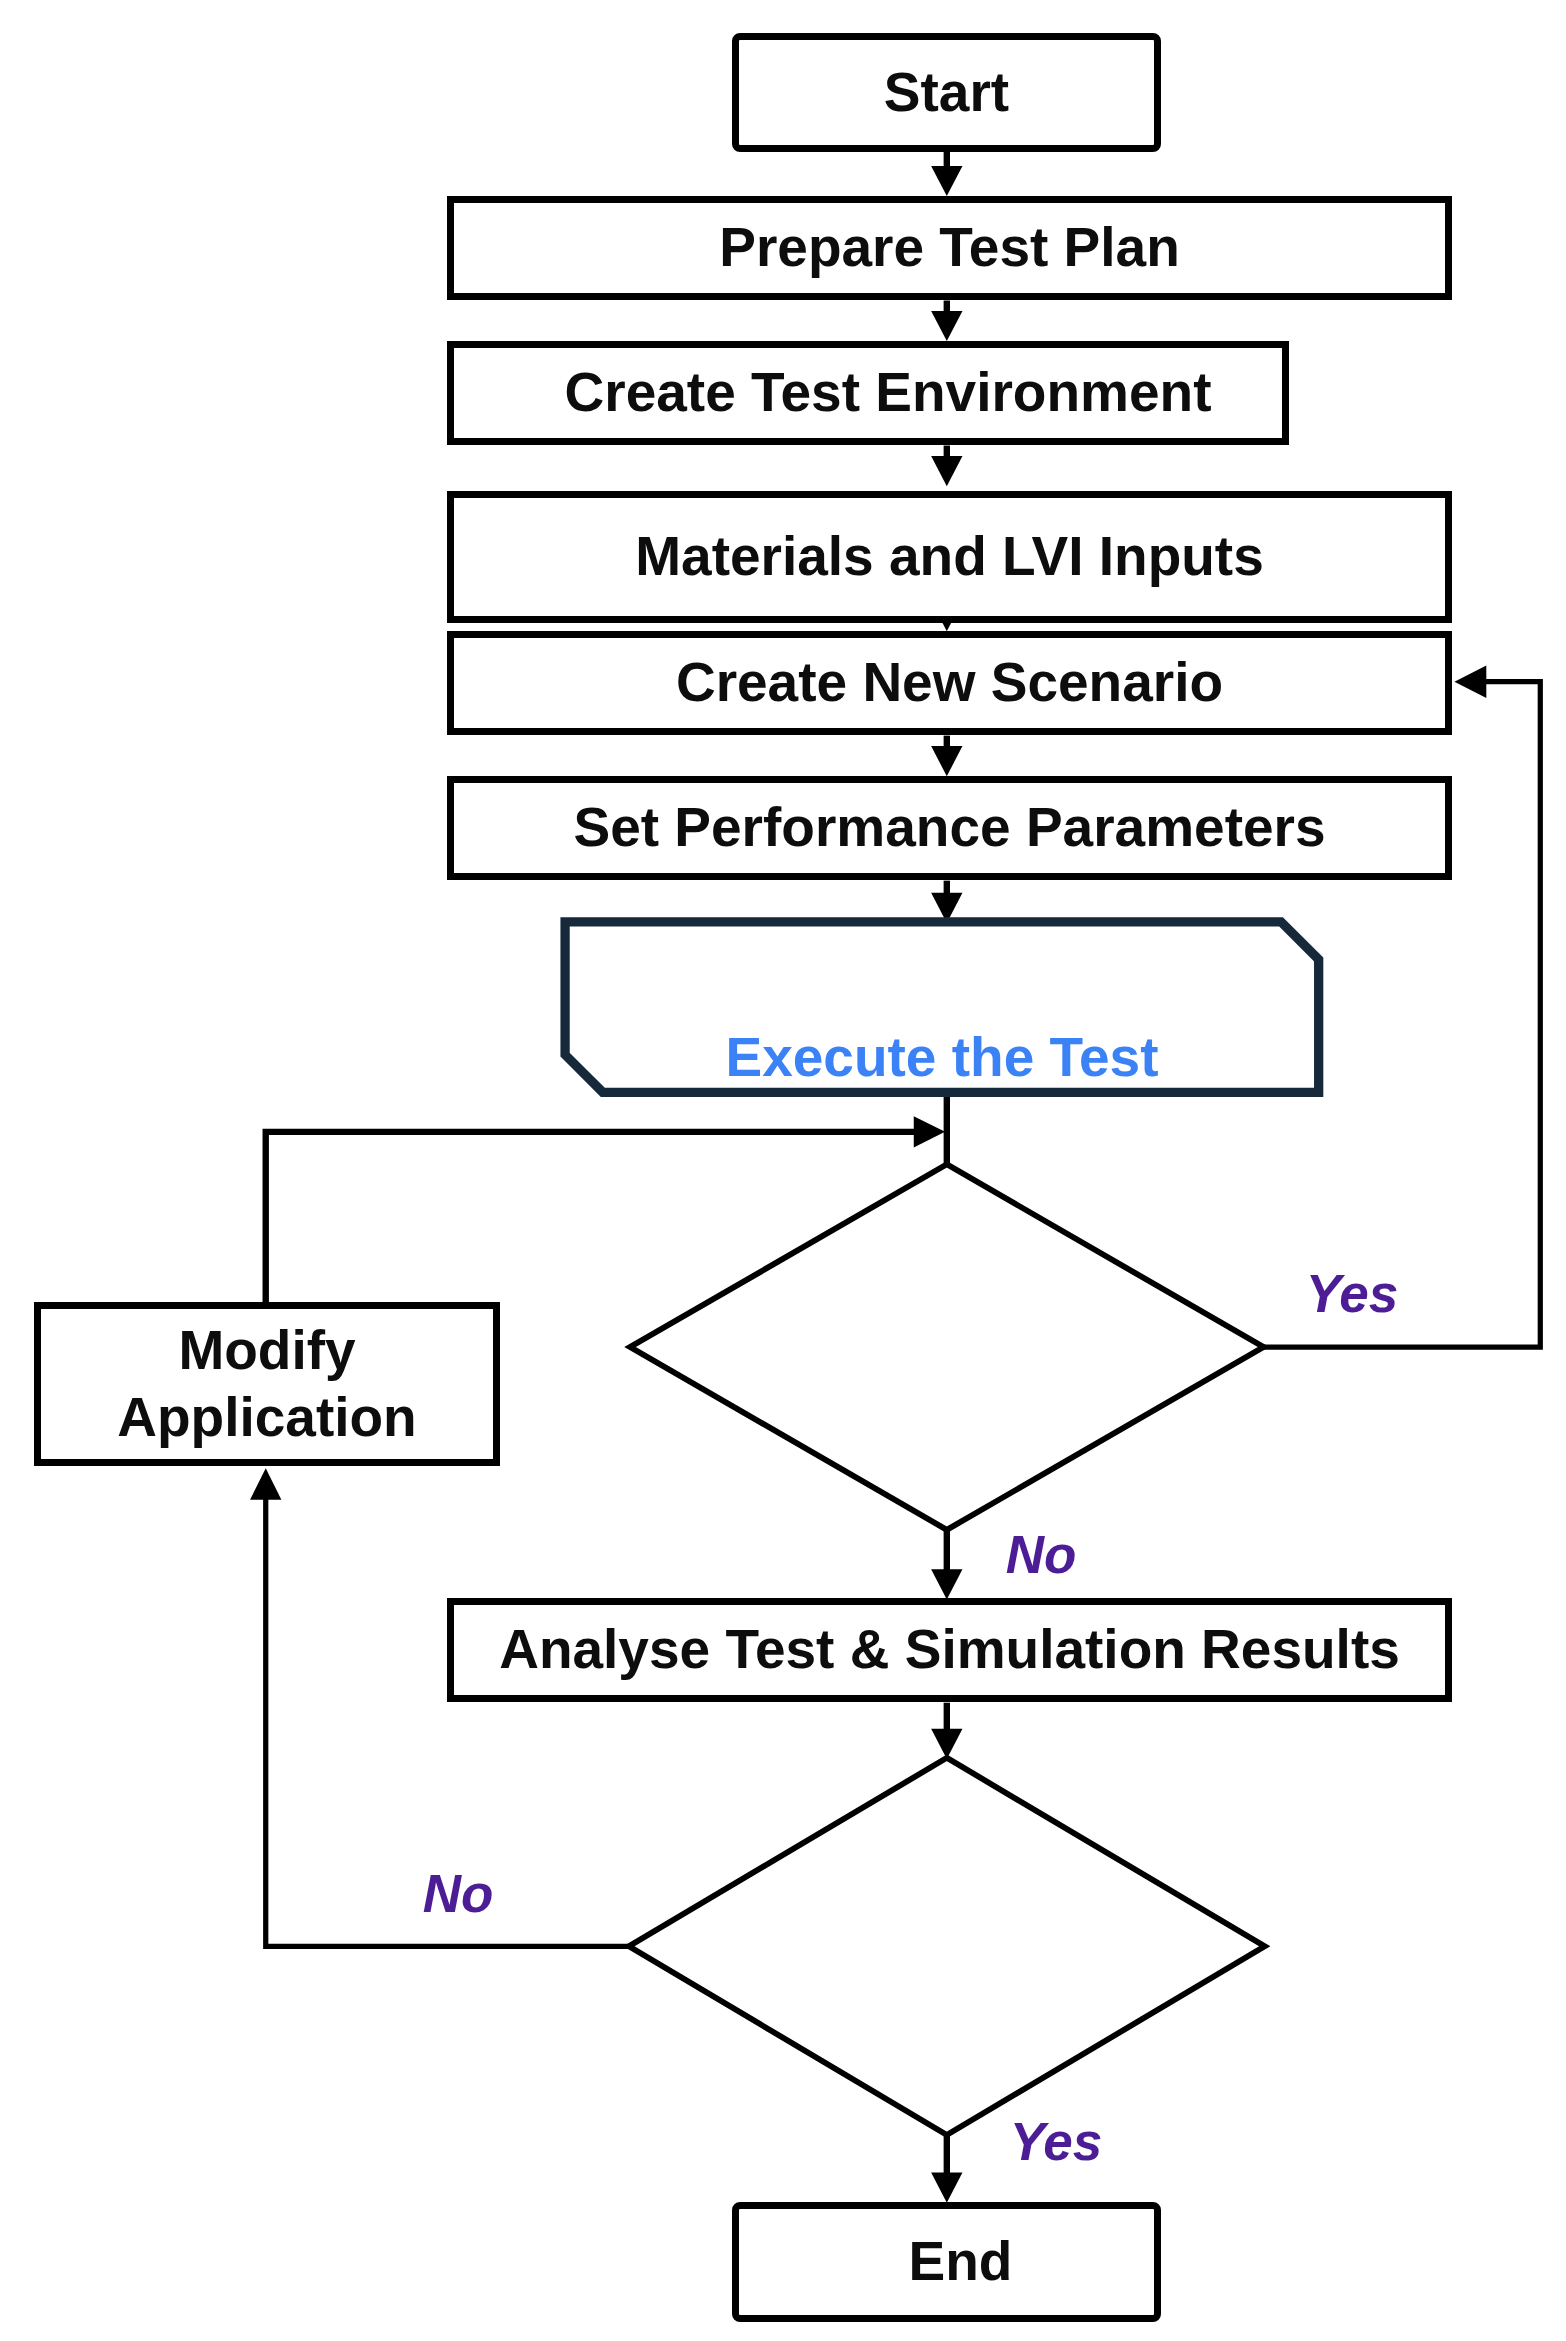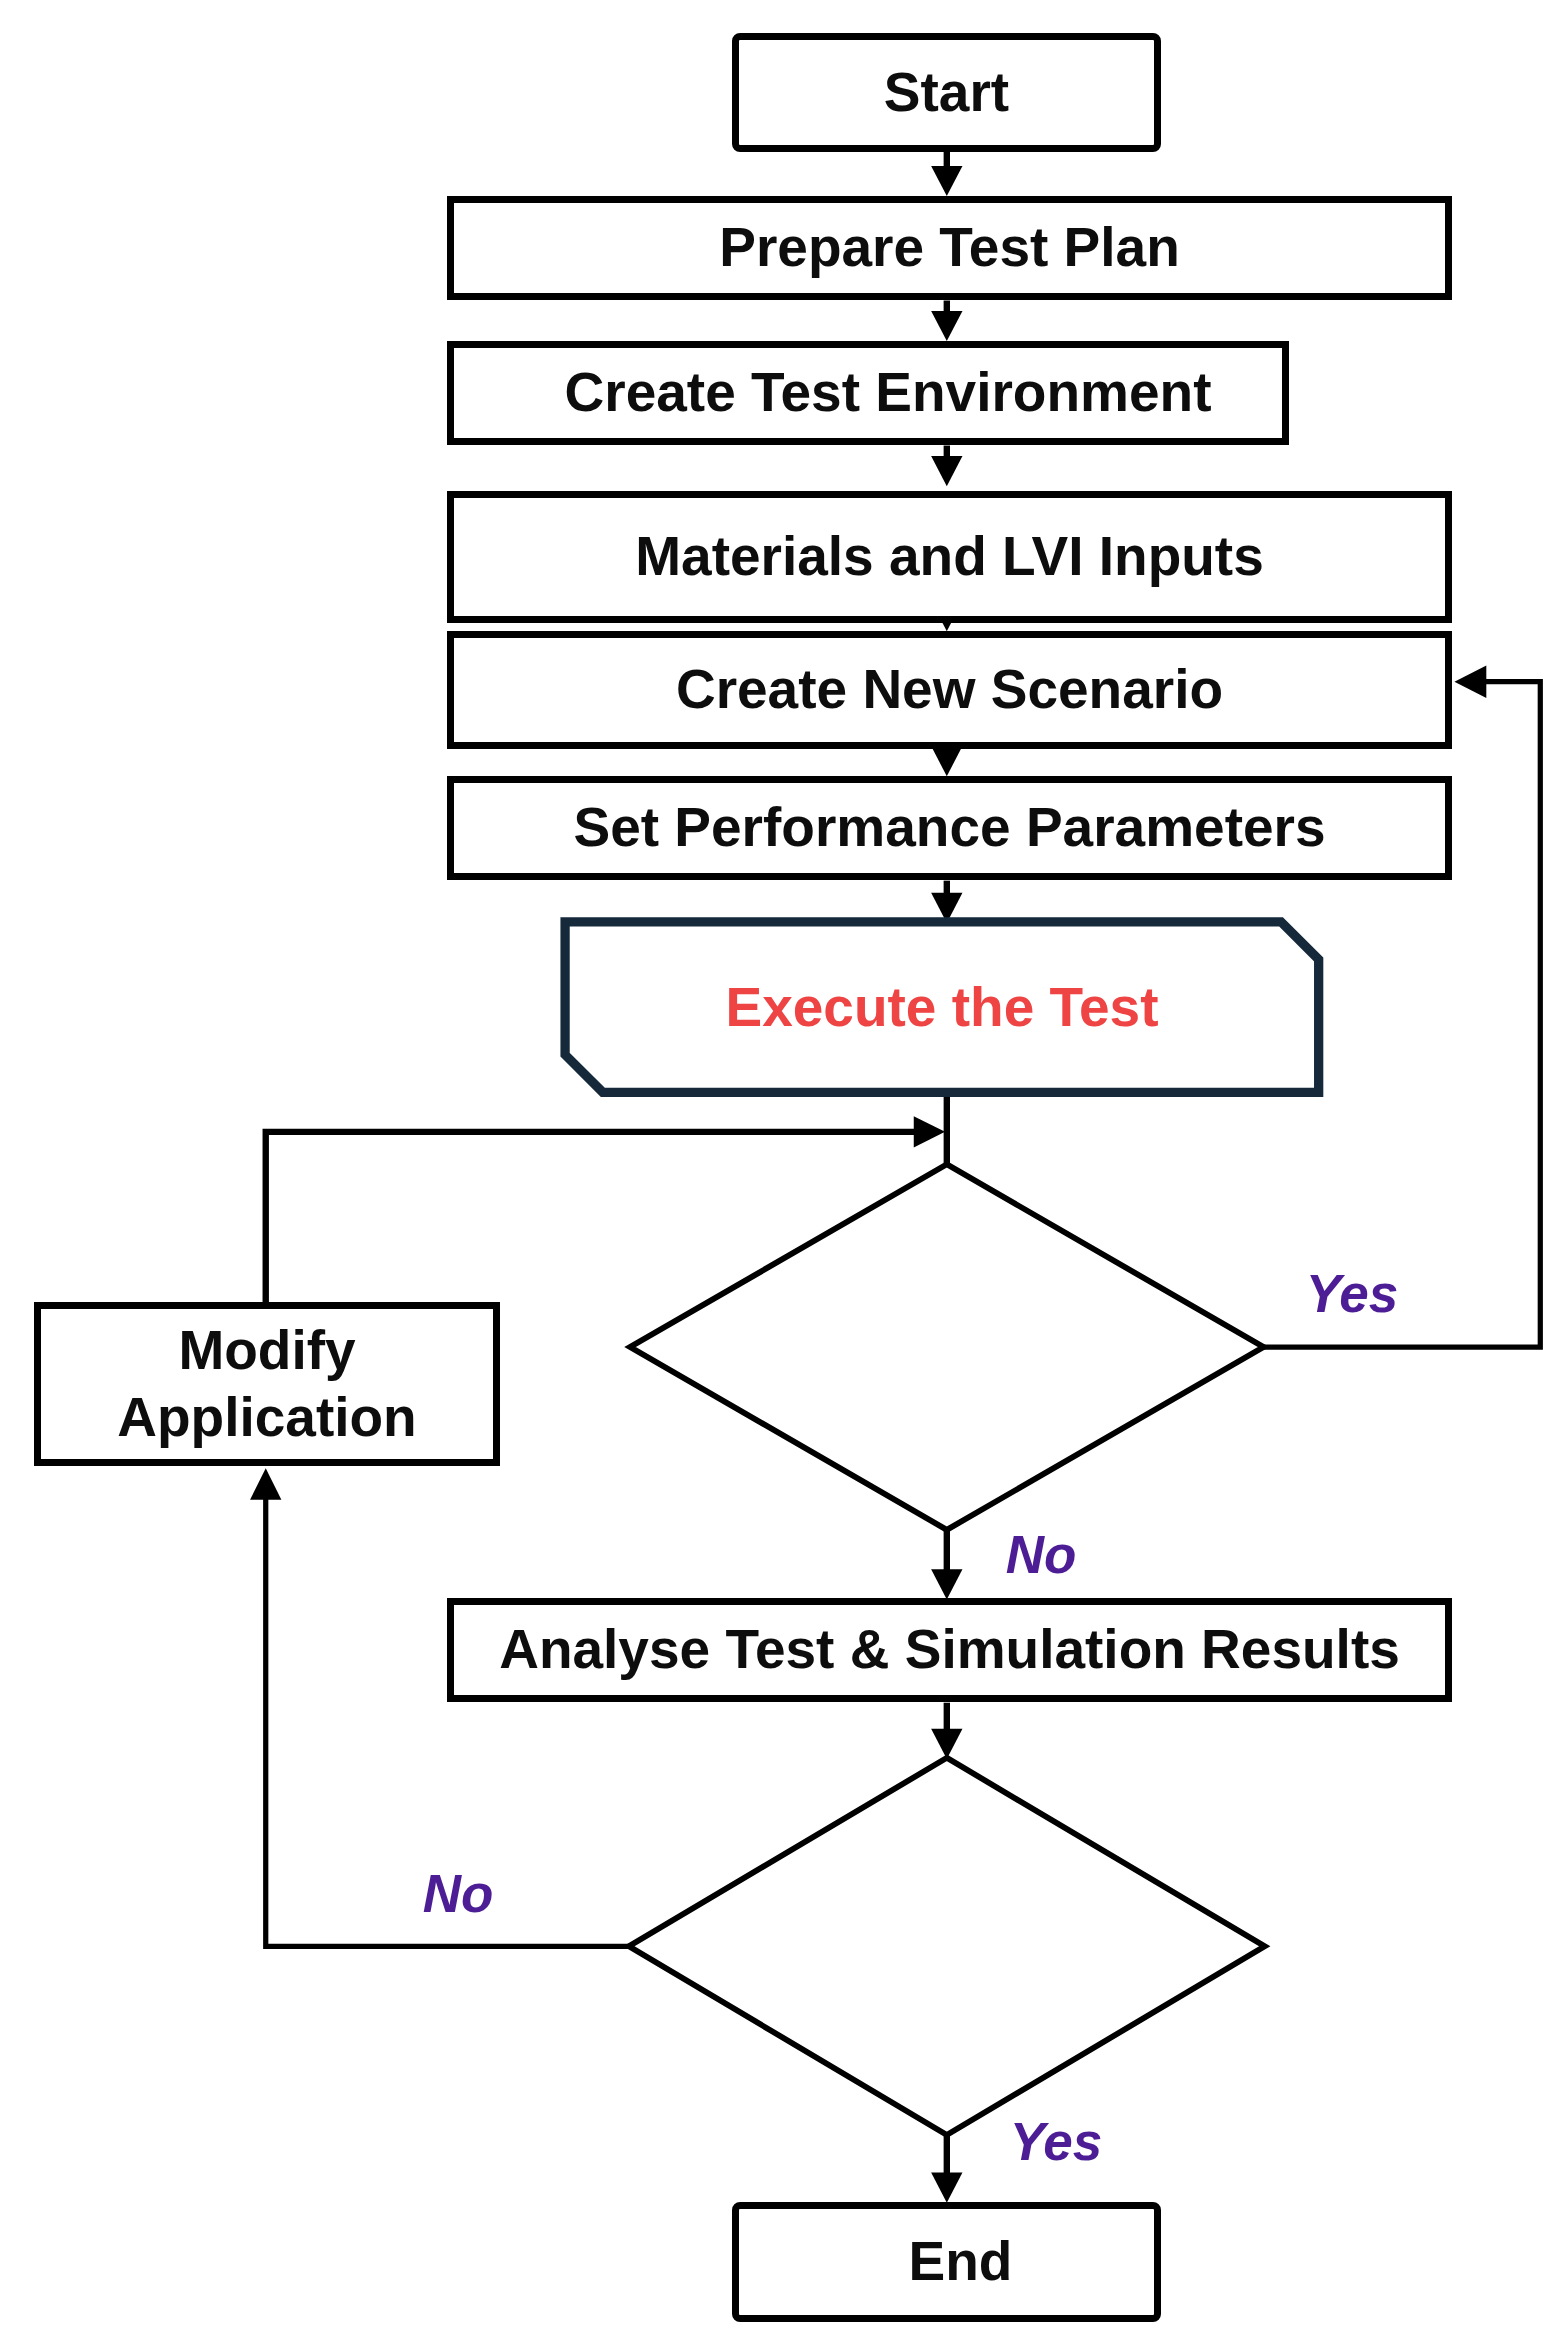--- a/index.html
+++ b/index.html
@@ -5,22 +5,22 @@
 <style>
   html,body{margin:0;padding:0;background:#ffffff;}
   .canvas{position:relative;width:1567px;height:2342px;background:#ffffff;overflow:hidden;
           font-family:"Liberation Sans",sans-serif;}
   .flow-svg{position:absolute;left:0;top:0;width:1567px;height:2342px;}
   .node{position:absolute;box-sizing:border-box;border:7.5px solid #000;background:#fff;
         display:flex;align-items:center;justify-content:center;text-align:center;
         font:700 55px/1.22 "Liberation Sans",sans-serif;color:#0d0d0d;white-space:pre-line;}
   .rounded{border-width:7px;border-radius:8px;}
   .overlay{position:absolute;box-sizing:border-box;border:none;background:transparent;
-           display:flex;align-items:center;justify-content:center;text-align:center;
-           font:700 55px/1.3 "Liberation Sans",sans-serif;color:#ef4444;white-space:pre-line;}
+           display:flex;align-items:flex-end;justify-content:center;text-align:center;
+           font:700 55px/1.3 "Liberation Sans",sans-serif;color:#3b82f6;white-space:pre-line;}
   .elabel{position:absolute;transform:translate(-50%,-50%);
           font:italic 600 53px/1 "Liberation Sans",sans-serif;color:#4c1d95;white-space:nowrap;}
 </style>
 </head>
 <body>
 
 <div class="canvas">
 
   <svg class="flow-svg" viewBox="0 0 2701 4037" xmlns="http://www.w3.org/2000/svg">
 
@@ -77,21 +77,21 @@
   </div>
 
   <div class="node" style="left:447px;top:341px;width:842px;height:104px;padding-left:40px;">
     <span>Create Test Environment</span>
   </div>
 
   <div class="node" style="left:447px;top:491px;width:1005px;height:132px;">
     <span>Materials and LVI Inputs</span>
   </div>
 
-  <div class="node" style="left:447px;top:631px;width:1005px;height:118px;">
+  <div class="node" style="left:447px;top:631px;width:1005px;height:104px;">
     <span>Create New Scenario</span>
   </div>
 
   <div class="node" style="left:447px;top:776px;width:1005px;height:104px;">
     <span>Set Performance Parameters</span>
   </div>
 
   <div class="overlay" style="left:565px;top:922px;width:754px;height:171px;">
     <span>Execute the Test</span>
   </div>

